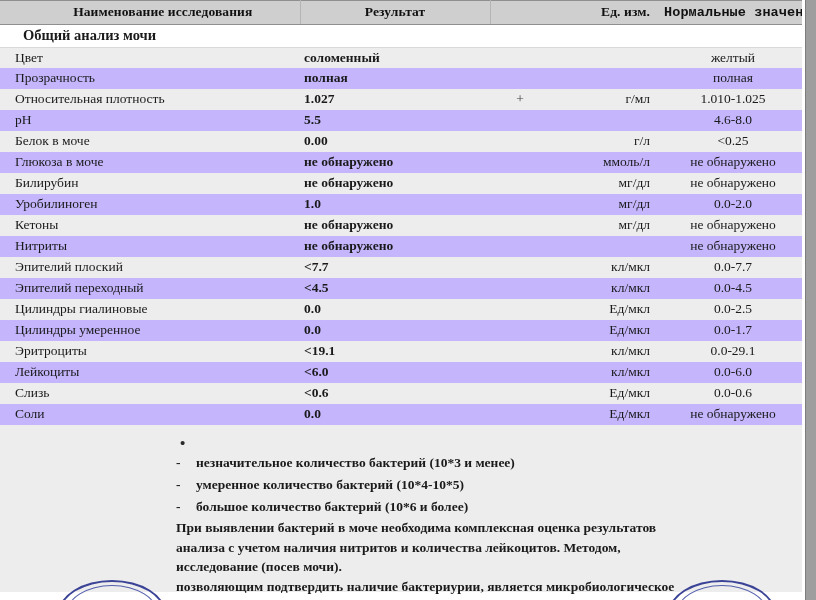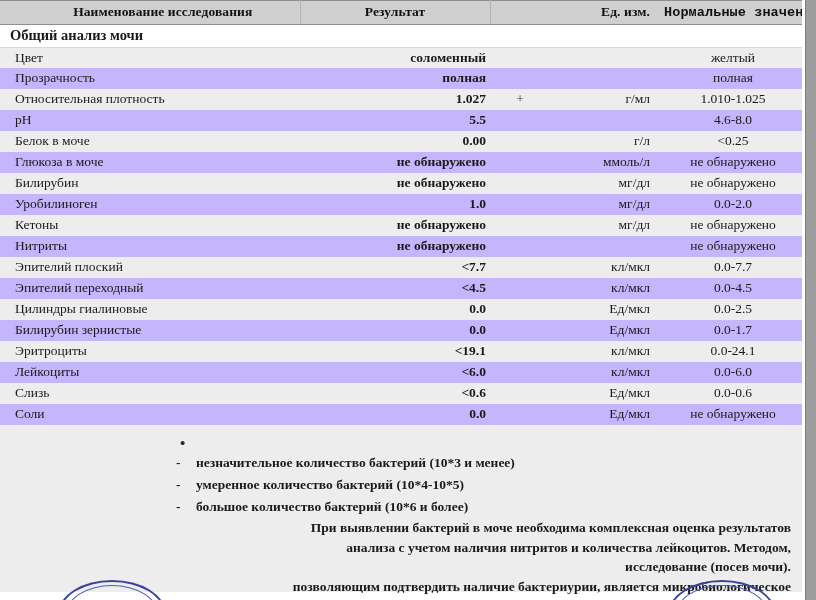--- a/index.html
+++ b/index.html
@@ -80,31 +80,31 @@
     height: 21px;
     box-sizing: border-box;
     vertical-align: middle;
     line-height: 1.15;
     white-space: nowrap;
   }
   tbody tr.alt td { background: #ededed; }
   tbody tr.plain td { background: #c4b5fd; }
 
   td.c-name   { text-align: left; padding-left: 15px; }
-  td.c-result { text-align: right; font-weight: bold; }
+  td.c-result { text-align: left; font-weight: bold; }
   td.c-flag   { text-align: center; font-weight: normal; color: #3a3a3a; }
   td.c-unit   { text-align: right; padding-right: 10px; }
   td.c-norm   { text-align: center; }
 
   tr.section-row td {
     background: #ffffff;
     font-weight: bold;
     font-size: 14.5px;
     text-align: left;
-    padding-left: 10px;
+    padding-left: 23px;
     height: 22px;
     border-bottom: 1px solid #d9d9d9;
   }
 
   
   .notes {
     position: absolute;
     left: 0;
     top: 426px;
     width: 806px;
@@ -143,21 +143,20 @@
   }
   .note-para {
     position: absolute;
     left: 176px;
     top: 518px;
     width: 615px;
     font-size: 13.5px;
     font-weight: bold;
     line-height: 19.5px;
     color: #1a1a1a;
-    text-align: right;
   }
   .note-para div { white-space: nowrap; }
 
   
   .seal {
     position: absolute;
     bottom: -52px;
     width: 112px;
     height: 72px;
     overflow: hidden;
@@ -296,32 +295,32 @@
             <td class="c-norm">0.0-4.5</td>
           </tr>
           <tr class="alt">
             <td class="c-name">Цилиндры гиалиновые</td>
             <td class="c-result">0.0</td>
             <td class="c-flag"></td>
             <td class="c-unit">Ед/мкл</td>
             <td class="c-norm">0.0-2.5</td>
           </tr>
           <tr class="plain">
-            <td class="c-name">Билирубин зернистые</td>
+            <td class="c-name">Цилиндры умеренное</td>
             <td class="c-result">0.0</td>
             <td class="c-flag"></td>
             <td class="c-unit">Ед/мкл</td>
             <td class="c-norm">0.0-1.7</td>
           </tr>
           <tr class="alt">
             <td class="c-name">Эритроциты</td>
             <td class="c-result">&lt;19.1</td>
             <td class="c-flag"></td>
             <td class="c-unit">кл/мкл</td>
-            <td class="c-norm">0.0-24.1</td>
+            <td class="c-norm">0.0-29.1</td>
           </tr>
           <tr class="plain">
             <td class="c-name">Лейкоциты</td>
             <td class="c-result">&lt;6.0</td>
             <td class="c-flag"></td>
             <td class="c-unit">кл/мкл</td>
             <td class="c-norm">0.0-6.0</td>
           </tr>
           <tr class="alt">
             <td class="c-name">Слизь</td>

